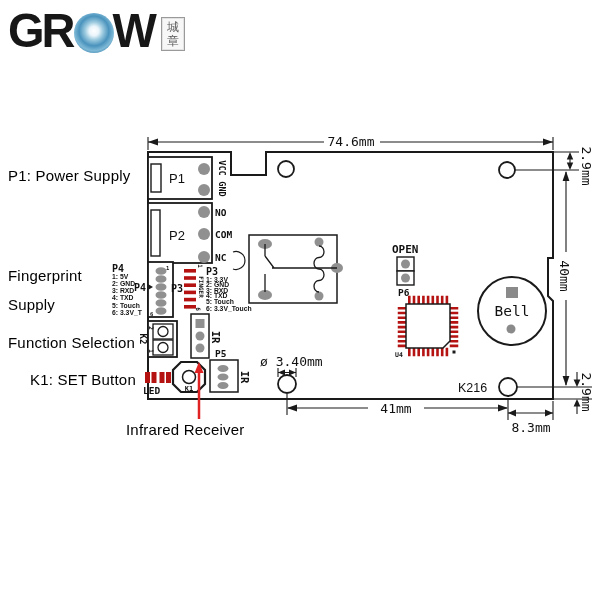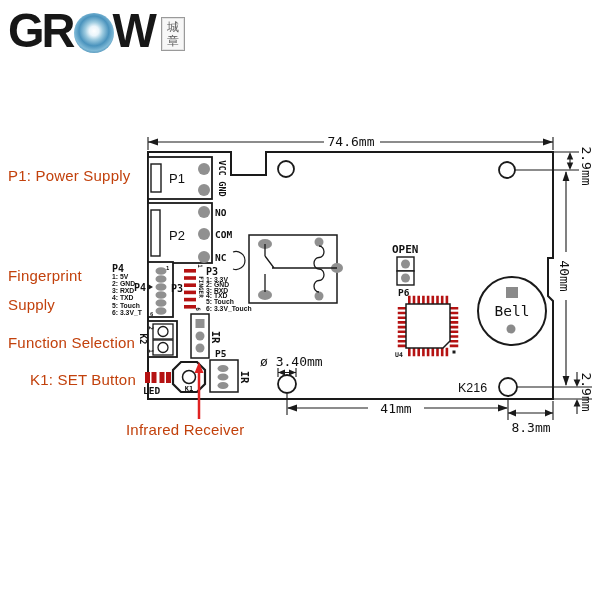--- a/index.html
+++ b/index.html
@@ -1,20 +1,20 @@
 <!DOCTYPE html>
 <html><head>
 <meta charset="utf-8">
 <style>
   html,body{margin:0;padding:0;background:#fff;}
   body{width:600px;height:600px;position:relative;overflow:hidden;
        font-family:"Liberation Sans",sans-serif;}
   .canvas{position:absolute;inset:0;background:#fff;}
   svg{position:absolute;left:0;top:0;}
-  .callout{position:absolute;font-size:15px;color:#c2410c;white-space:nowrap;
+  .callout{position:absolute;font-size:15px;color:#000000;white-space:nowrap;
            letter-spacing:.2px;font-family:"Liberation Sans",sans-serif;}
   
   .logo{position:absolute;left:8px;top:4px;display:flex;align-items:center;height:52px;}
   .logo-txt{font-family:"Liberation Sans",sans-serif;font-weight:900;font-size:47px;
             line-height:48px;color:#171717;letter-spacing:-3px;transform:scaleY(1.04);}
   .logo-o{width:40px;height:40px;border-radius:50%;margin:5px -1px 0 1px;
           background:radial-gradient(circle at 50% 45%,#ffffff 0%,#eaf5fb 16%,#9ccadf 30%,
                      #4a93bd 50%,#7fb9d6 66%,#357da8 84%,#63a8ca 100%);}
   .logo-seal{margin-left:7px;margin-top:8px;width:20px;padding:2px 1px;border:1px solid #9a9a9a;
              box-shadow:inset 0 0 0 1px #e2e2e2;background:#f7f7f7;display:flex;

